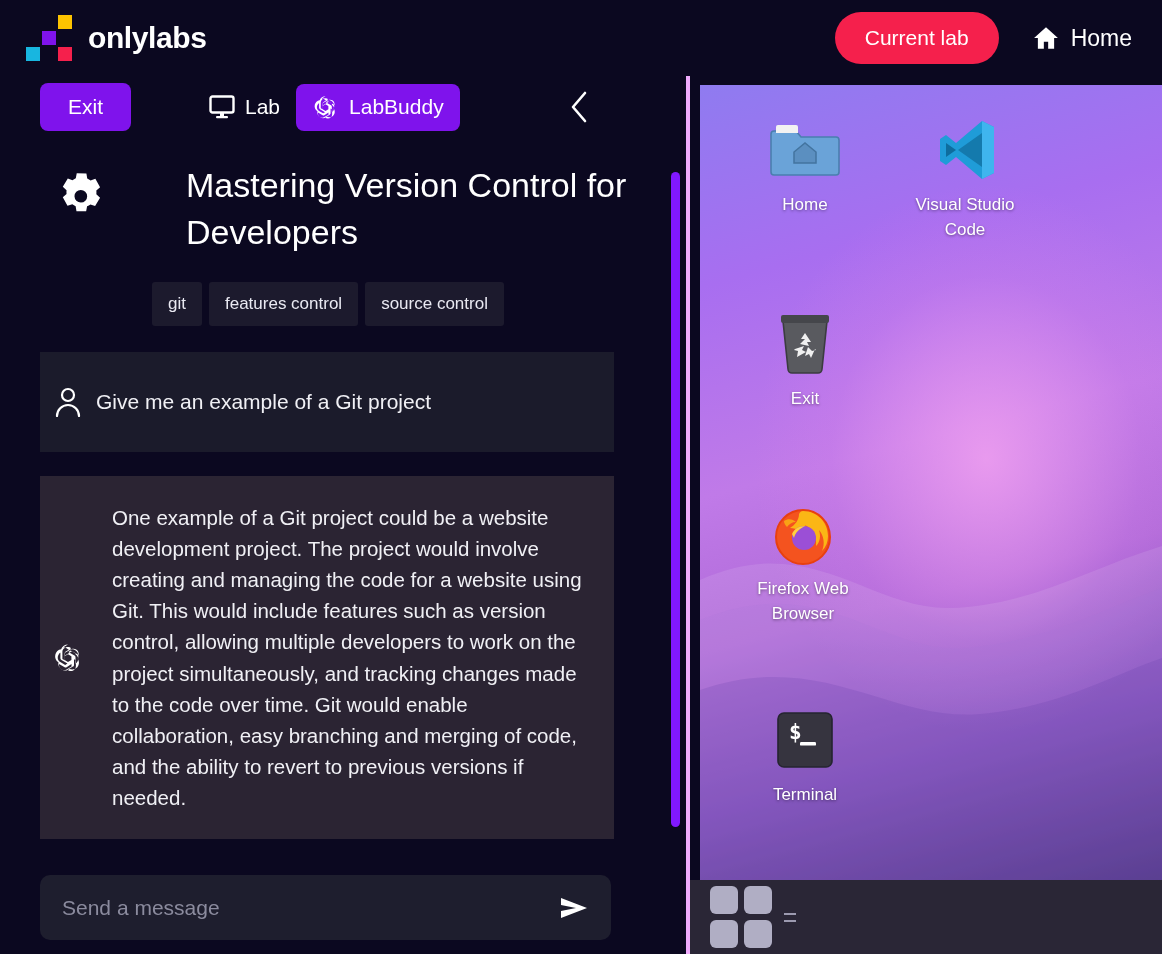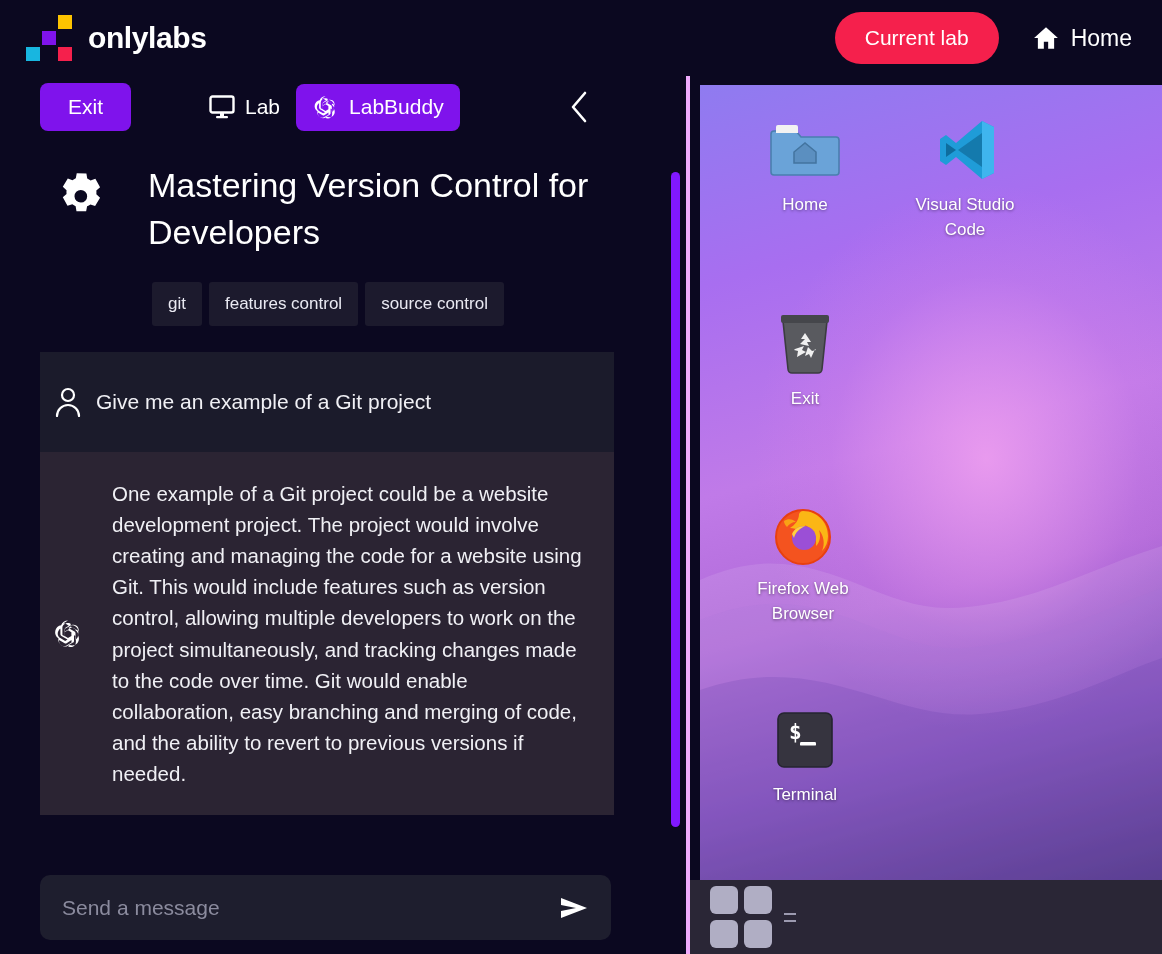--- a/index.html
+++ b/index.html
@@ -64,35 +64,35 @@
   }
   .seg.active { background: #7f13ec; }
   .monitor-icon { width: 26px; height: 24px; display: block; }
   .oai-icon { width: 27px; height: 27px; display: block; }
   .collapse-btn {
     margin-left: 100px; width: 40px; height: 40px; display: flex;
     align-items: center; justify-content: center; cursor: pointer;
   }
 
   
-  .title-row { display: flex; align-items: flex-start; padding: 24px 30px 0 34px; }
+  .title-row { display: flex; align-items: flex-start; padding: 24px 30px 0 34px; justify-content: space-between; }
   .gears-icon { width: 92px; height: 78px; flex: none; margin-top: 10px; }
   .lab-title {
     margin-left: 22px; color: #ffffff; font-size: 34px; line-height: 1.38;
     font-weight: 400; max-width: 470px;
   }
   .tags { display: flex; gap: 7px; padding: 26px 12px 0 152px; }
   .tag {
     background: #1c1a2d; color: #e9e9f2; font-size: 17px;
     padding: 12px 16px; border-radius: 3px;
   }
 
   
   .chat-scroll { position: relative; margin: 26px 0 0 0; }
-  .msg { width: 574px; margin-left: 40px; display: flex; padding: 26px 0; }
+  .msg { width: 574px; margin-left: 40px; display: flex; padding: 26px 0; margin-top: 24px; }
   .msg-user { background: #1b1b2b; align-items: center; min-height: 100px; }
   .msg-bot  { background: #2b2433; align-items: center; gap: 16px; }
   .msg-avatar { width: 56px; flex: none; display: flex; justify-content: center; align-items: center; }
   .person-icon { width: 28px; height: 30px; display: block; }
   .bot-icon { width: 32px; height: 32px; display: block; }
   .msg-text { color: #f0f0f5; font-size: 20.5px; line-height: 1.52; padding-right: 26px; }
   .msg-user .msg-text { font-size: 21px; }
 
   .scrollbar-track {
     position: absolute; left: 671px; top: 96px; width: 9px; height: 660px;

